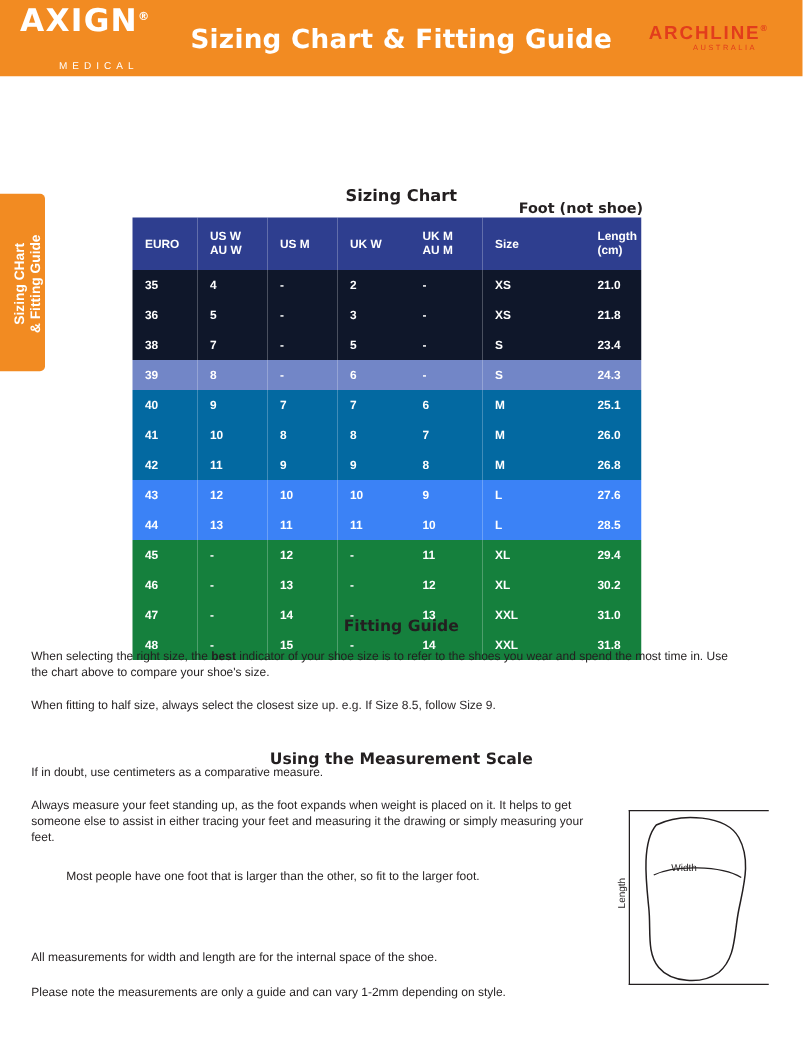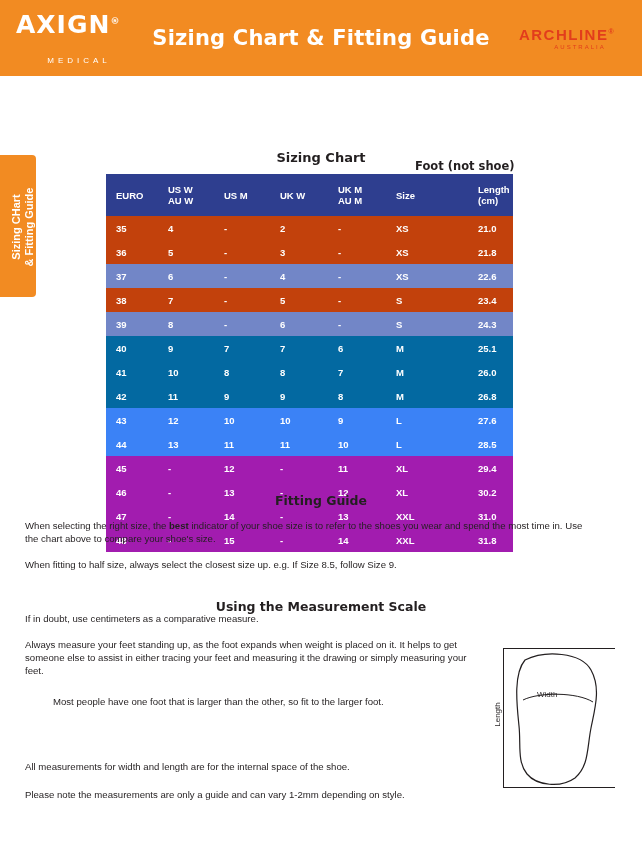--- a/index.html
+++ b/index.html
@@ -15,21 +15,21 @@
     position: relative;
     overflow: hidden;
   }
 
   
   .header {
     position: absolute;
     top: 0;
     left: 0;
     width: 642px;
-    height: 76px;
+    height: 61px;
     background: #f28b22;
     display: flex;
     align-items: center;
     justify-content: flex-end;
   }
   .logo-axign {
     width: 150px;
     padding-left: 16px;
     box-sizing: border-box;
     color: #ffffff;
@@ -156,25 +156,25 @@
   }
   table.sizing td {
     padding: 3px 0 3px 10px;
     height: 18px;
     vertical-align: middle;
     color: #ffffff;
   }
   table.sizing td.last {
     padding-left: 30px;
   }
-  tr.band-a td { background: #c2410c; }
+  tr.band-a td { background: #0f172a; }
   tr.band-b td { background: #0369a1; }
   tr.band-c td { background: #7286c7; }
   tr.band-d td { background: #3b82f6; }
-  tr.band-e td { background: #a21caf; margin-left: 44px; }
+  tr.band-e td { background: #15803d; margin-left: 44px; }
 
   
   .section-title {
     position: absolute;
     width: 642px;
     left: 0;
     text-align: center;
     font-size: 12.5px;
     font-weight: bold;
     font-family: "DejaVu Sans", sans-serif;
@@ -302,29 +302,20 @@
       </tr>
       <tr class="band-a">
         <td>36</td>
         <td>5</td>
         <td>-</td>
         <td>3</td>
         <td>-</td>
         <td>XS</td>
         <td class="last">21.8</td>
       </tr>
-      <tr class="band-c">
-        <td>37</td>
-        <td>6</td>
-        <td>-</td>
-        <td>4</td>
-        <td>-</td>
-        <td>XS</td>
-        <td class="last">22.6</td>
-      </tr>
       <tr class="band-a">
         <td>38</td>
         <td>7</td>
         <td>-</td>
         <td>5</td>
         <td>-</td>
         <td>S</td>
         <td class="last">23.4</td>
       </tr>
       <tr class="band-c">

